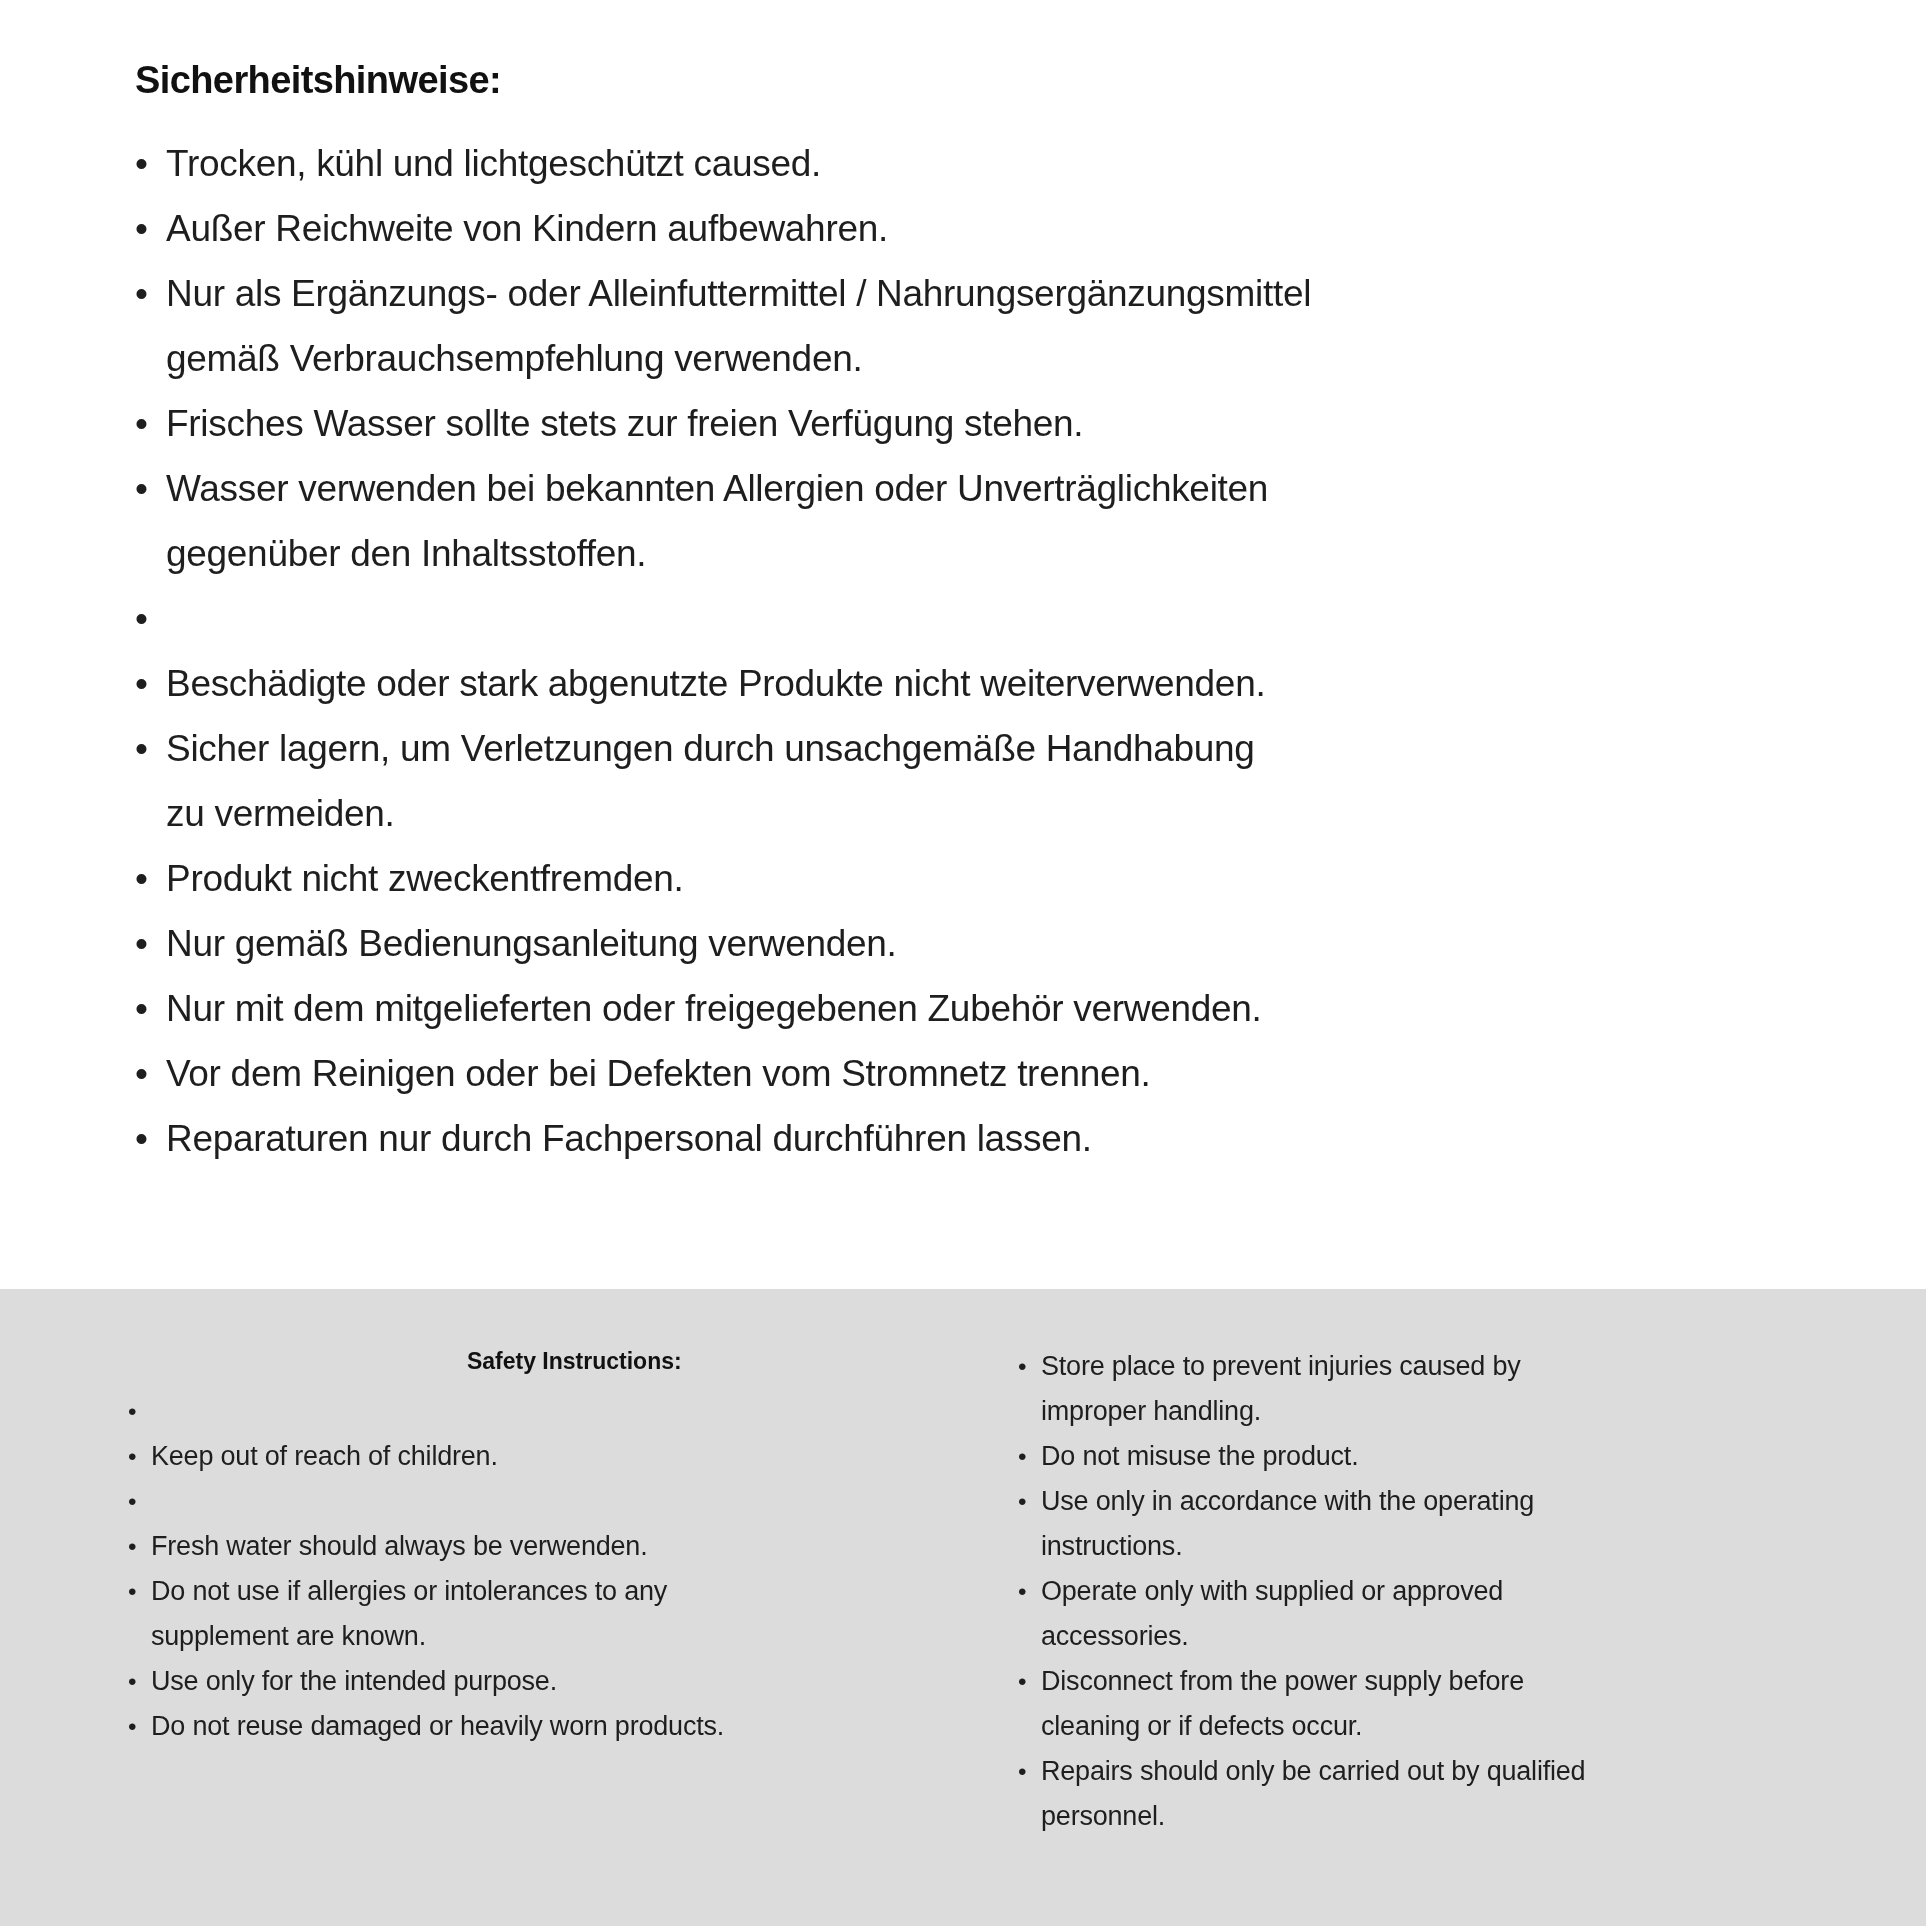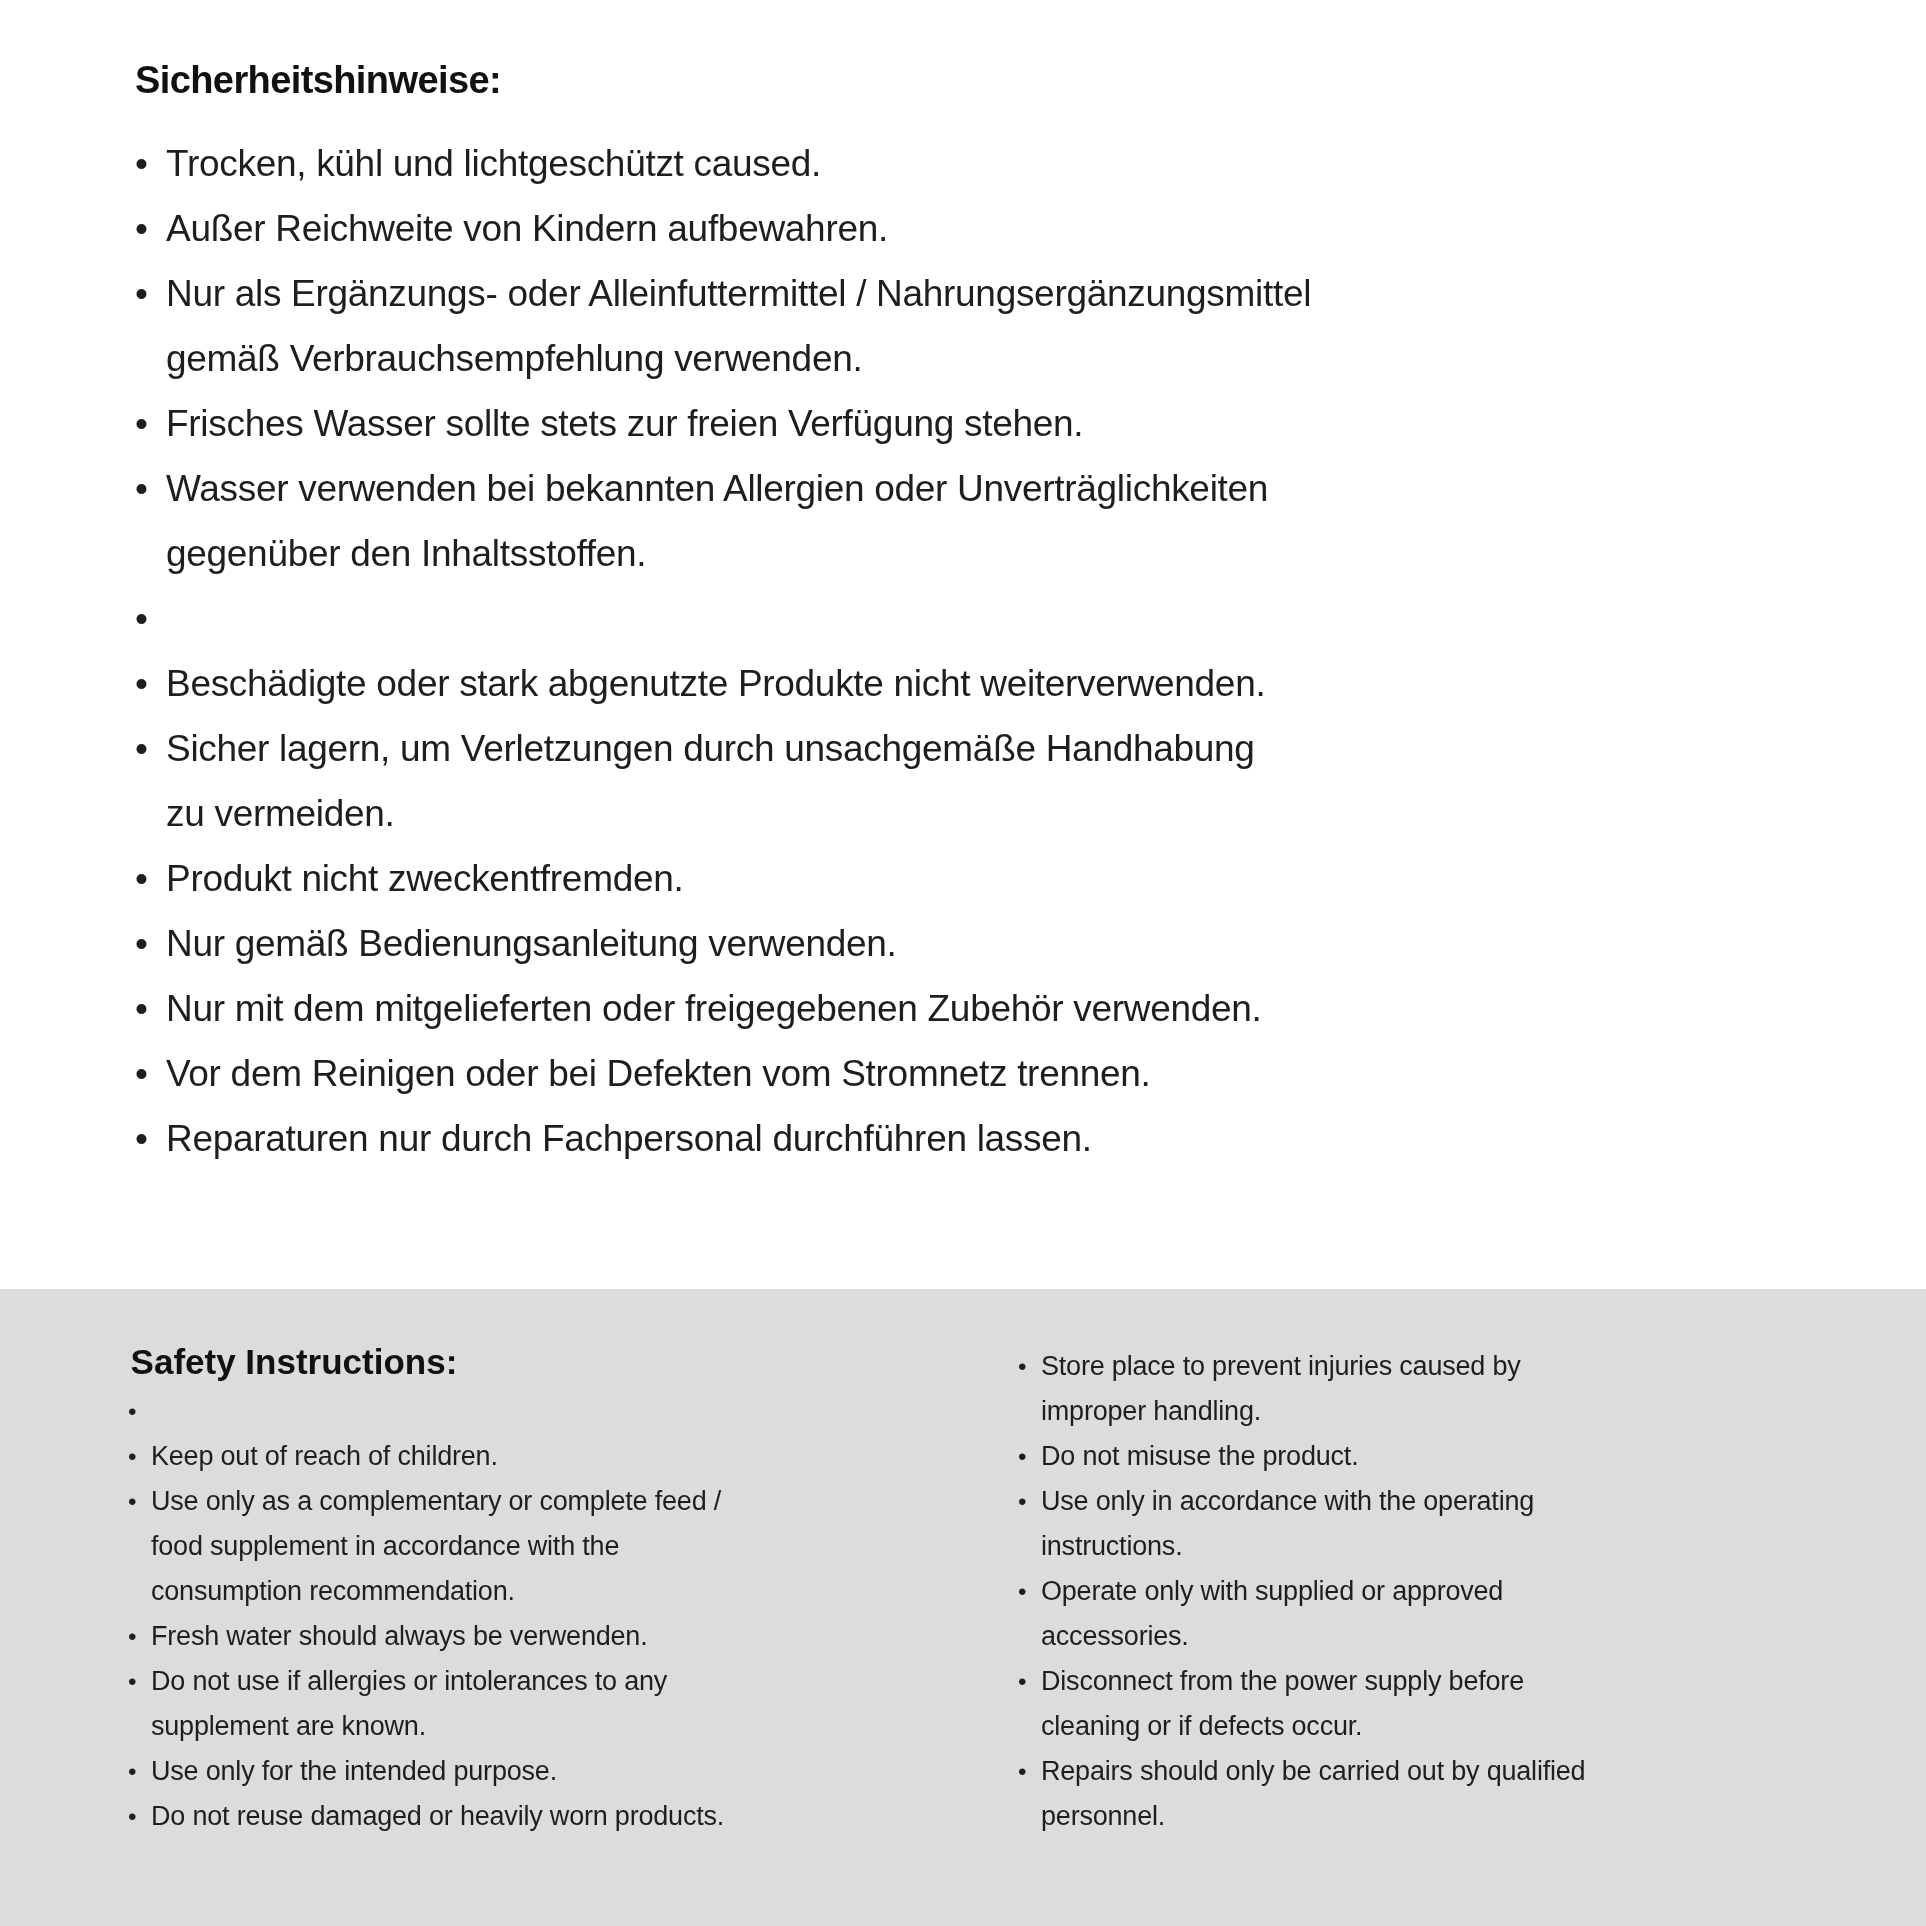--- a/index.html
+++ b/index.html
@@ -60,24 +60,25 @@
   .col-left {
     box-sizing: border-box;
     width: 890px;
     flex: 0 0 890px;
   }
   .col-right {
     flex: 1 1 auto;
   }
   .en-heading {
     margin: 0 0 10.3px 2.6px;
-    font-size: 35px;
+    font-size: 23px;
     line-height: 35px;
     font-weight: 700;
     color: #111111;
+    text-align: center;
   }
   .en-list li {
     display: flex;
     align-items: flex-start;
     font-size: 27px;
     line-height: 45px;
     letter-spacing: -0.2px;
   }
   .en-list { margin-left: 25px; }
   .en-list.right { margin-left: 0; }
@@ -156,23 +157,20 @@
     <ul class="bullets en-list">
       <li>
           <span class="dot">•</span>
         </li>
       <li>
           <span class="dot">•</span>
           <span class="item-text">Keep out of reach of children.</span>
         </li>
       <li>
           <span class="dot">•</span>
-          <span class="item-text">Use only as a complementary or complete feed /
-food supplement in accordance with the
-consumption recommendation.</span>
         </li>
       <li>
           <span class="dot">•</span>
           <span class="item-text">Fresh water should always be verwenden.</span>
         </li>
       <li>
           <span class="dot">•</span>
           <span class="item-text">Do not use if allergies or intolerances to any
 supplement are known.</span>
         </li>

